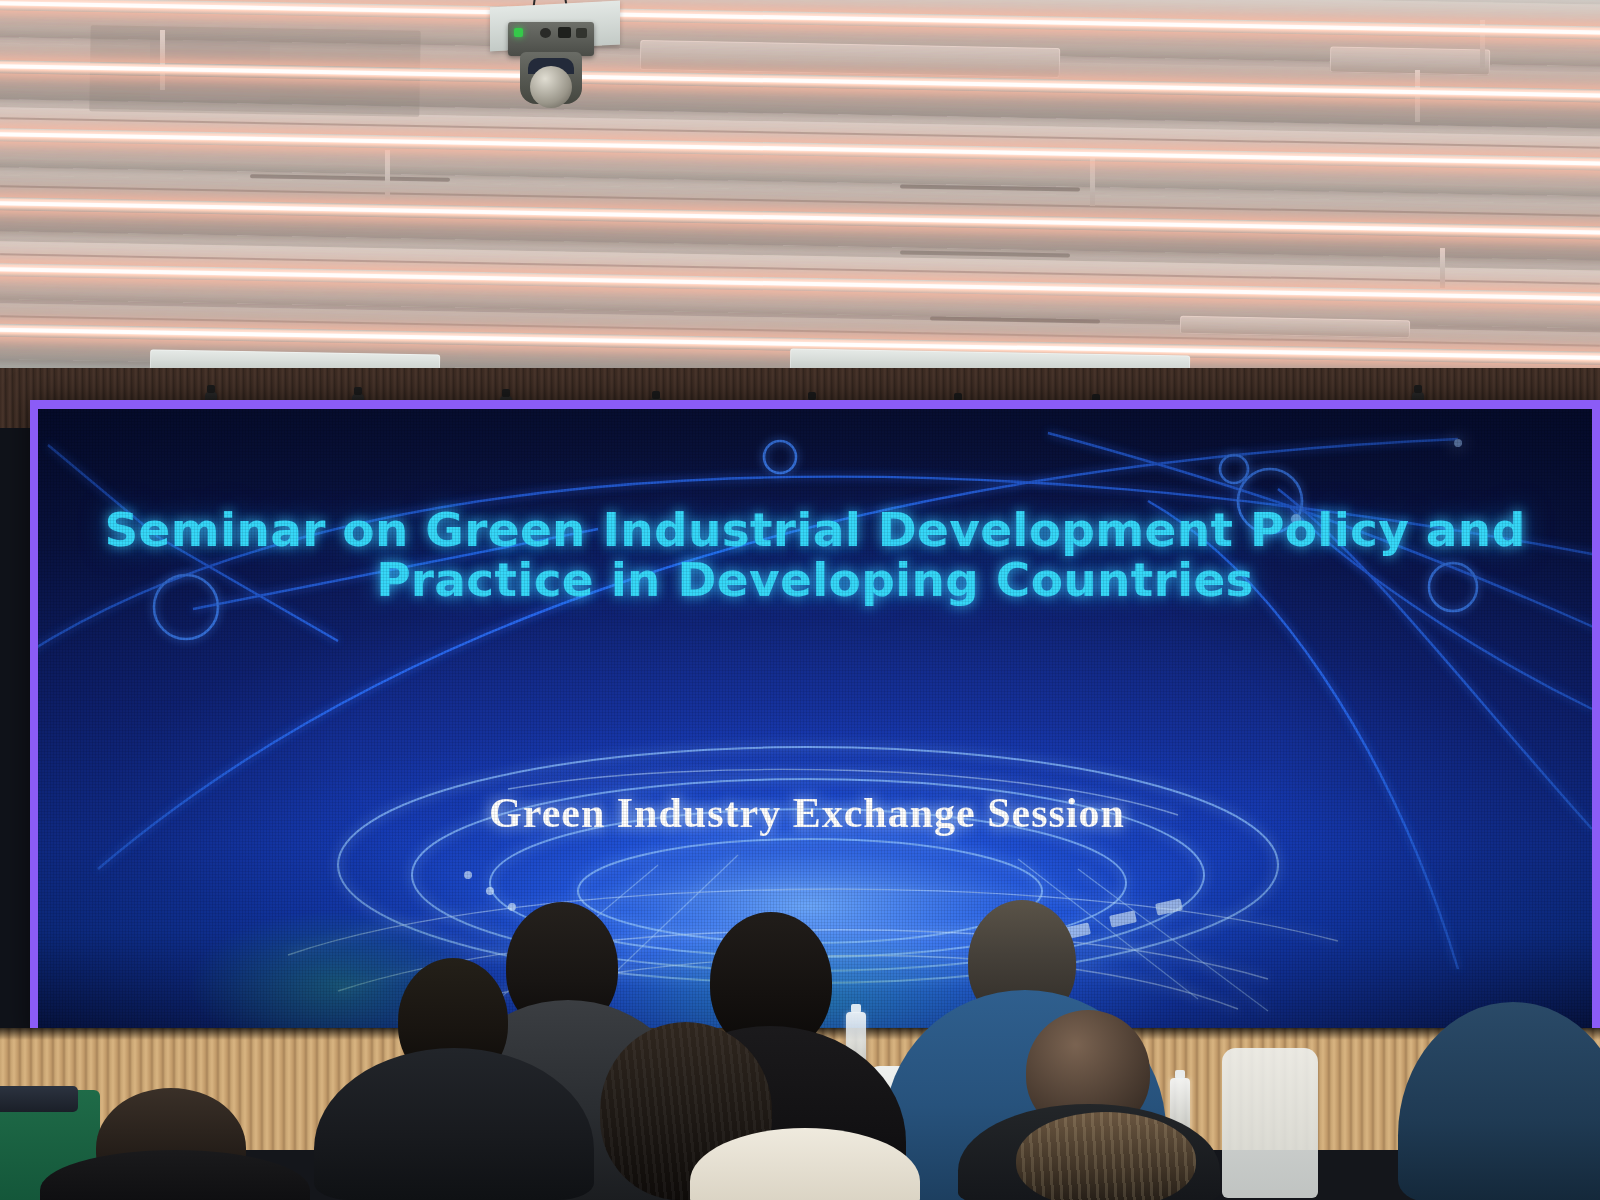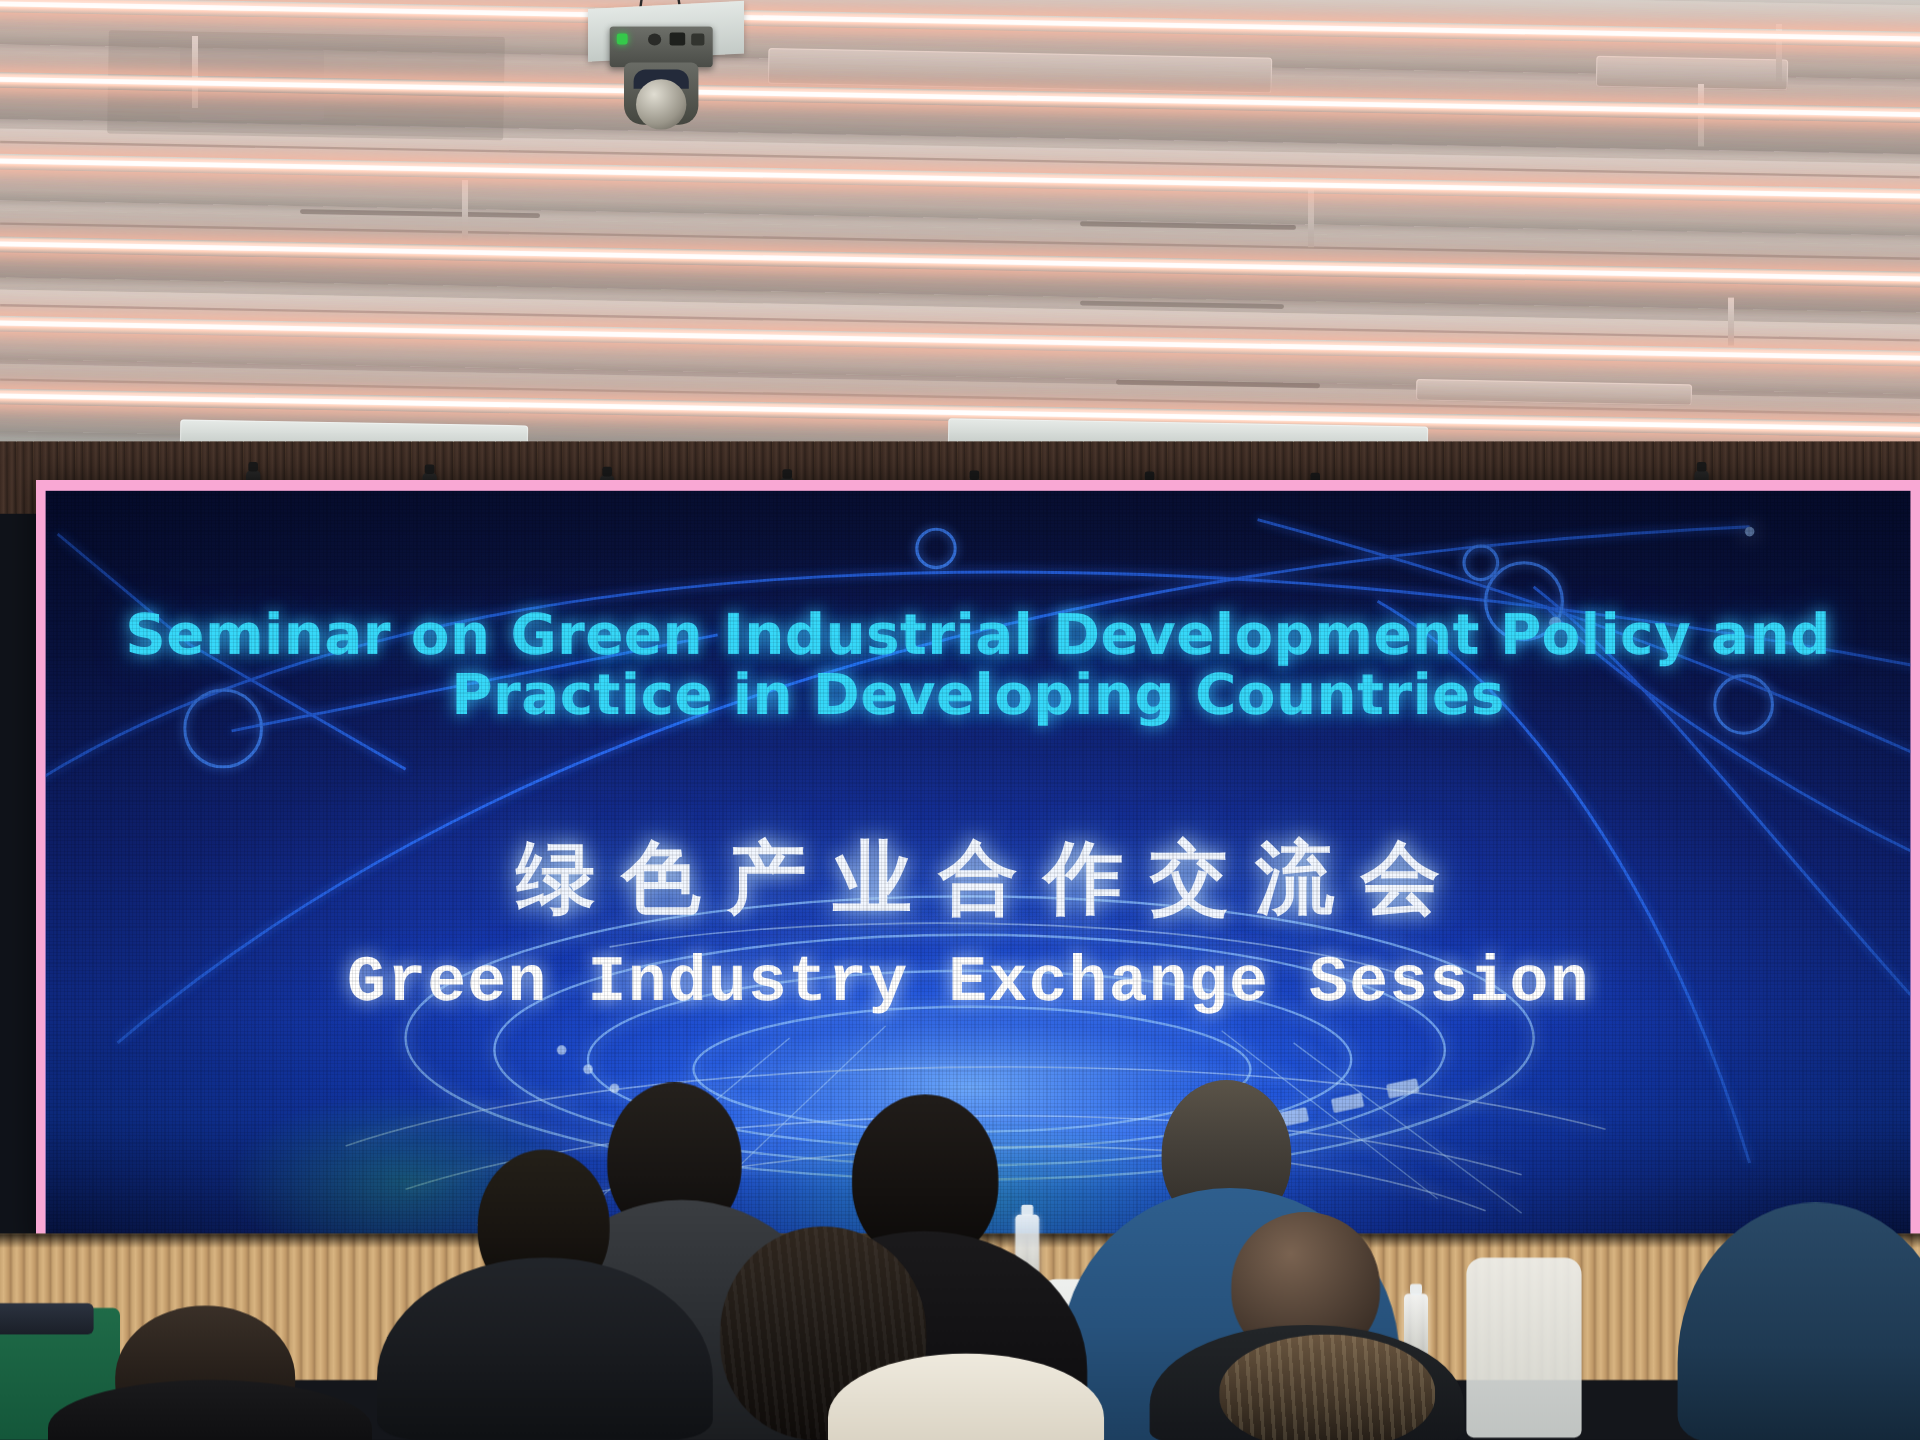--- a/index.html
+++ b/index.html
@@ -101,21 +101,21 @@
   .spot{
     position:absolute;width:12px;height:30px;border-radius:4px;
     background:linear-gradient(180deg,#2a2a2a,#141414);
     box-shadow:0 2px 4px rgba(0,0,0,.5);
   }
   .spot::after{content:"";position:absolute;left:2px;top:-7px;width:8px;height:8px;border-radius:2px;background:#1b1b1b;}
 
   
   #screen-bezel{
     position:absolute;left:30px;top:400px;width:1570px;height:640px;
-    background:#f9a8d4;
+    background:#8b5cf6;
     box-shadow:0 0 26px rgba(0,0,0,.55);
   }
   #screen{
     position:absolute;left:8px;top:9px;width:1554px;height:622px;overflow:hidden;
     background:
       radial-gradient(ellipse 70% 60% at 50% 92%, rgba(40,110,255,.95) 0%, rgba(24,70,215,.55) 34%, rgba(10,26,96,0) 72%),
       radial-gradient(ellipse 90% 70% at 50% 62%, rgba(26,62,190,.75) 0%, rgba(14,32,118,.30) 50%, rgba(8,16,70,0) 80%),
       linear-gradient(180deg,#0a1238 0%,#0d1a52 22%,#132a86 48%,#1740bb 70%,#1342b8 84%,#0b1d55 100%);
   }
   
@@ -156,24 +156,24 @@
   .line-cn-sub .grn{color:#6ee6a8;text-shadow:0 0 14px rgba(110,230,168,.9),0 0 28px rgba(60,200,140,.5);}
   .line-cn-main{
     position:absolute;left:0;right:0;top:278px;
     font-size:66px;font-weight:700;letter-spacing:22px;text-indent:22px;
     color:#f2f7ff;
     text-shadow:0 0 16px rgba(210,235,255,.9),0 0 40px rgba(120,190,255,.65);
     font-family:"DejaVu Sans",sans-serif;
   }
   .line-en2{
     position:absolute;left:0;right:16px;top:380px;
-    font-size:54px;font-weight:700;letter-spacing:1px;
+    font-size:42px;font-weight:700;letter-spacing:1px;
     color:#ffffff;
     text-shadow:0 0 14px rgba(200,225,255,.85),0 0 32px rgba(110,170,255,.5);
-    font-family:Liberation Mono, monospace;
+    font-family:Liberation Serif, serif;
   }
 
   
   #wood-wall{
     position:absolute;left:0;top:1028px;width:1600px;height:130px;
     background:
       repeating-linear-gradient(90deg,
         #c9a573 0px,#d8b481 3px,#c19a69 7px,#a9855a 9px,#c9a573 11px),
       linear-gradient(180deg,#d2ae7d,#b08a5c);
   }
@@ -380,21 +380,20 @@
         </g>
       </svg>
 
       <div id="screen-vignette"></div>
 
       <div id="screen-text">
         <div class="line-en1">
           <div>Seminar on Green Industrial Development Policy and</div>
           <div>Practice in Developing Countries</div>
         </div>
-        <div class="line-cn-main">绿色产业合作交流会</div>
         <div class="line-en2">Green Industry Exchange Session</div>
       </div>
 
       <div class="greenglow" style="left:150px;top:500px;width:300px;height:150px;"></div>
       <div class="greenglow" style="left:560px;top:520px;width:420px;height:140px;"></div>
     </div>
   </div>
 
   <div id="wood-wall"></div>
   <div id="wood-shadow"></div>

